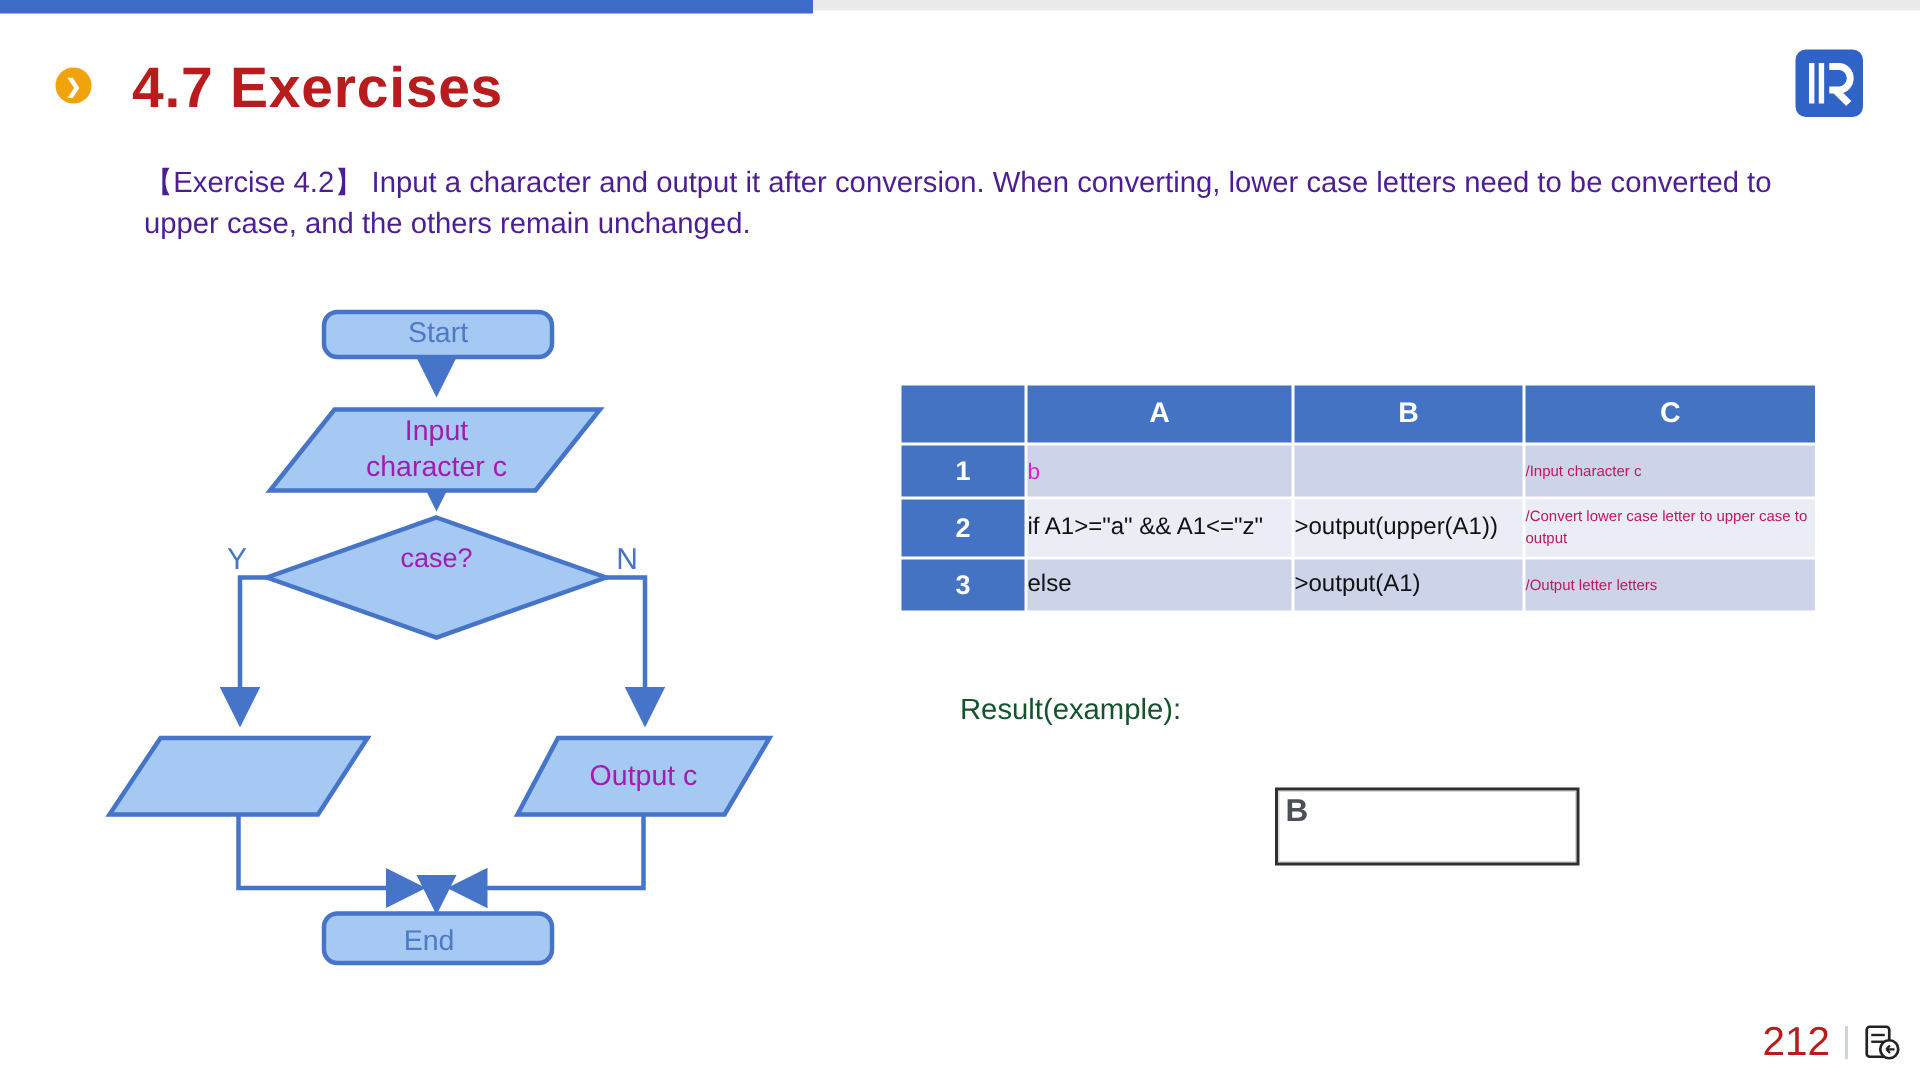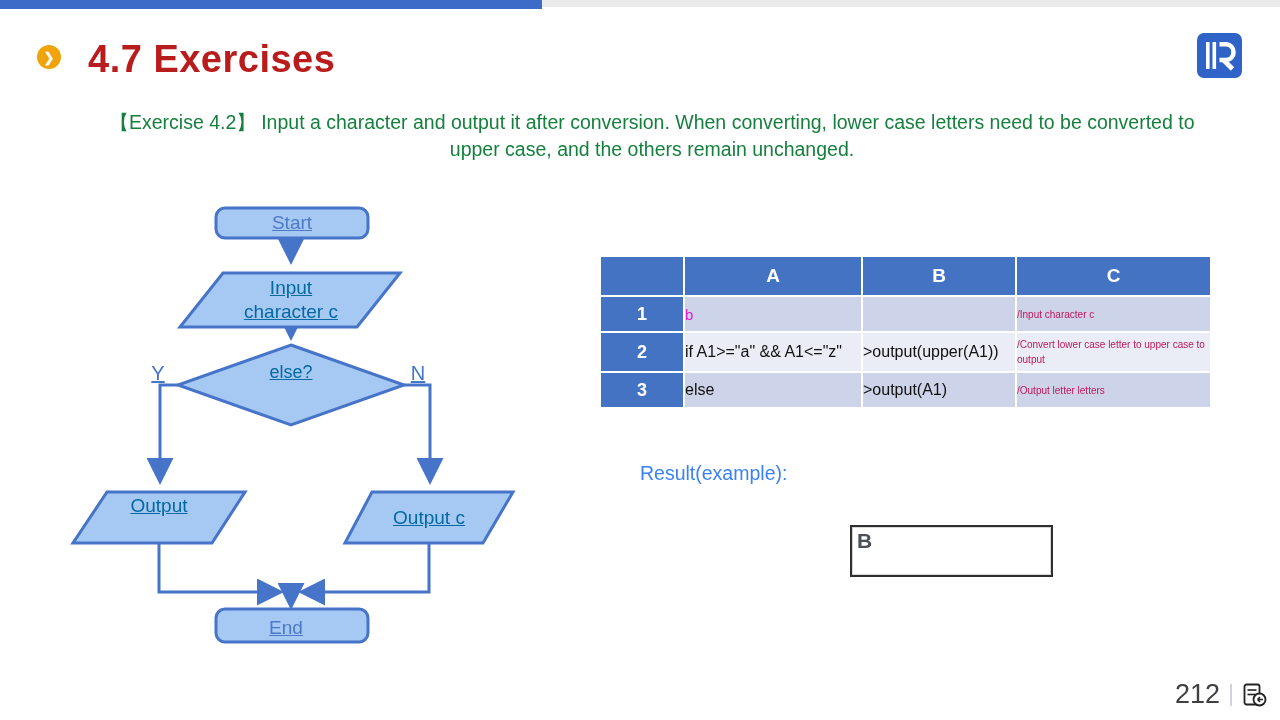--- a/index.html
+++ b/index.html
@@ -11,51 +11,51 @@
   .bar-gray{position:absolute;left:542px;top:0;width:738px;height:7px;background:#eaeaea;}
 
   
   .bullet{position:absolute;left:37px;top:45px;width:24px;height:24px;border-radius:50%;
           background:#f0a30a;color:#fff;font-weight:bold;font-size:13px;
           display:flex;align-items:center;justify-content:center;}
   .title{position:absolute;left:88px;top:38px;font-size:38px;font-weight:bold;color:#b91c1c;letter-spacing:.5px;}
   .logo{position:absolute;left:1197px;top:33px;width:45px;height:45px;background:#2f63c8;border-radius:7px;}
 
   
-  .exercise{position:absolute;left:96px;top:109px;width:1112px;font-size:19.5px;line-height:27px;color:#15803d;text-align:center;}
+  .exercise{position:absolute;left:96px;top:109px;width:1112px;font-size:19.5px;line-height:27px;color:#4c1d95;}
 
   
   .flow{position:absolute;left:60px;top:195px;width:480px;height:470px;}
   .flow svg{position:absolute;left:0;top:0;}
-  .flabel{position:absolute;text-align:center;line-height:24px;font-size:19px;text-decoration:underline;}
+  .flabel{position:absolute;text-align:center;line-height:24px;font-size:19px;}
   .flabel.term{color:#4e79c7;}
-  .flabel.io{color:#0369a1;}
+  .flabel.io{color:#a21caf;}
   .flabel.yn{color:#4674c9;font-size:20px;}
 
   
   table.sheet{position:absolute;left:599px;top:255px;border-collapse:separate;border-spacing:2px;}
   table.sheet td{padding:0;}
   .hd{background:#4573c4;color:#ffffff;font-weight:bold;font-size:19px;text-align:center;}
   .num{background:#4573c4;color:#ffffff;font-weight:bold;font-size:18px;text-align:center;}
   tr.r-odd .body{background:#cdd3e8;}
   tr.r-even .body{background:#eaecf6;}
   .body{font-size:16px;color:#111;vertical-align:middle;}
   .cell-ab{padding-left:2px;white-space:nowrap;overflow:visible;}
   .cell-c{padding-left:4px;color:#be185d;font-size:10px;line-height:15px;}
   .magenta{color:#db21ce;font-size:15px;}
 
   
-  .result-label{position:absolute;left:640px;top:462px;font-size:19.5px;color:#3b82f6;}
+  .result-label{position:absolute;left:640px;top:462px;font-size:19.5px;color:#14532d;}
   .output-box{position:absolute;left:850px;top:525px;width:203px;height:52px;background:#fff;
               border:2px solid #2f2f2f;box-shadow:inset 0 0 0 1px #d7d7d7;
               font-size:21px;color:#4b4f58;padding:2px 0 0 5px;font-weight:bold;}
 
   
   .footer{position:absolute;right:12px;bottom:10px;display:flex;align-items:center;gap:10px;}
-  .page-num{font-size:27px;color:#404040;}
+  .page-num{font-size:27px;color:#b91c1c;}
   .fdiv{width:2px;height:22px;background:#ccd4e0;}
 </style>
 </head>
 <body>
 
 <div id="slide">
 
   <div class="bar-blue"></div>
   <div class="bar-gray"></div>
 
@@ -98,26 +98,25 @@
       <polygon points="312,297 453,297 423,348 285,348" fill="#a6c9f3" stroke="#4674c9" stroke-width="3"></polygon>
       <rect x="156" y="414" width="152" height="33" rx="9" fill="#a6c9f3" stroke="#4674c9" stroke-width="3"></rect>
     </svg>
 
     <div class="flabel term" style="left:156px;top:16px;width:152px;">Start</div>
     <div class="flabel io" style="left:120px;top:81px;width:222px;">
       <div>Input</div>
       <div>character c</div>
     </div>
     <div class="flabel io" style="left:131px;top:166px;width:200px;font-size:18px;line-height:22px;">
-      <div>else?</div>
+      <div>case?</div>
     </div>
     <div class="flabel yn" style="left:88px;top:166px;width:20px;">Y</div>
     <div class="flabel yn" style="left:348px;top:166px;width:20px;">N</div>
     <div class="flabel io" style="left:13px;top:299px;width:172px;">
-      <div>Output</div>
     </div>
     <div class="flabel io" style="left:285px;top:311px;width:168px;">Output c</div>
     <div class="flabel term" style="left:156px;top:421px;width:140px;">End</div>
   </div>
 
   <table class="sheet">
     <colgroup>
         <col style="width:82px">
         <col style="width:176px">
         <col style="width:152px">

